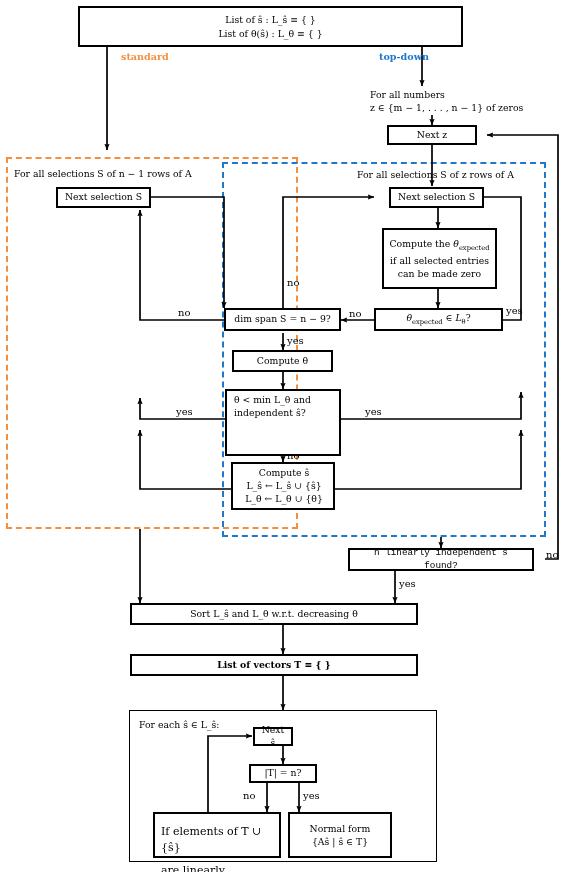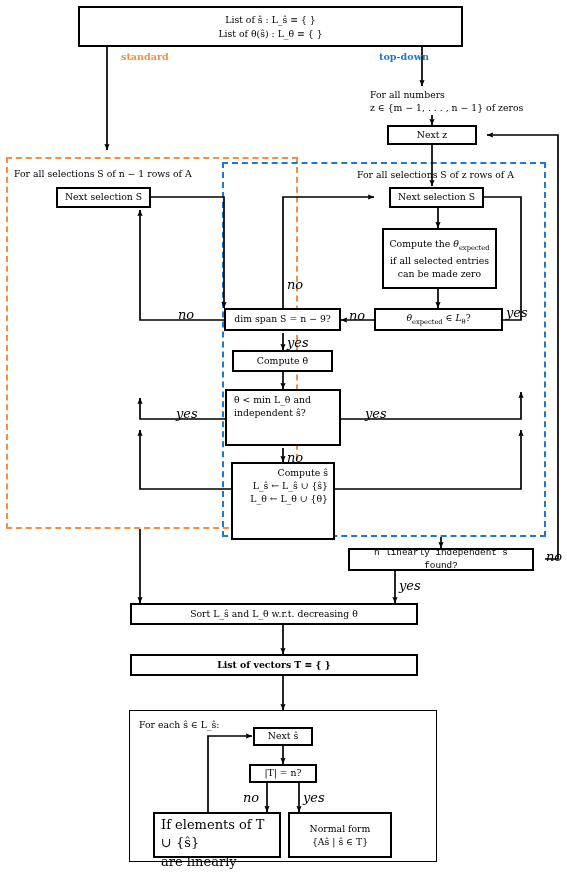--- a/index.html
+++ b/index.html
@@ -9,28 +9,28 @@
   .node{position:absolute;box-sizing:border-box;border:1.6px solid #000;background:#fff;
         display:flex;align-items:center;justify-content:center;text-align:center;
         font-size:9.3px;line-height:1.38;color:#000;padding:2px 5px;}
   .node.thick{border-width:2.1px;}
   .node.left{justify-content:flex-start;text-align:left;}
   .group-box{position:absolute;box-sizing:border-box;border:1.7px solid #000;background:transparent;}
   .group-label{position:absolute;font-size:9.3px;color:#000;white-space:nowrap;}
   .dash{position:absolute;box-sizing:border-box;background:transparent;}
   .dash.orange{border:2px dashed #F3903F;}
   .dash.blue{border:2.6px dashed #2077CC;}
-  .branch-lbl{position:absolute;font-size:13px;color:#000;white-space:nowrap;font-style:italic;}
+  .branch-lbl{position:absolute;font-size:10px;color:#000;white-space:nowrap;}
   .phase-lbl{position:absolute;font-size:9.6px;font-weight:bold;white-space:nowrap;}
   .phase-lbl.orange{color:#F3903F;}
   .phase-lbl.blue{color:#2077CC;}
   .ln{line-height:1.42;}
   sub{font-size:0.72em;}
   i{font-style:italic;}
-  .mono-sm{font-size:13px;}
+  .mono-sm{font-size:11px;margin-top:8px;}
 </style>
 </head>
 <body>
 
 <div id="canvas">
 
   <div class="dash orange" style="left:6px;top:157px;width:292px;height:372px;"></div>
   <div class="dash blue" style="left:222px;top:162px;width:324px;height:375px;"></div>
 
   <svg class="edges" viewBox="0 0 567 872">
@@ -129,41 +129,41 @@
   </div>
 
   <div class="node thick" style="left:374px;top:308px;width:129px;height:23px;">
     <span><i>θ</i><sub>expected</sub> ∈ <i>L</i><sub>θ</sub>?</span>
   </div>
 
   <div class="node thick" style="left:224px;top:308px;width:117px;height:23px;">dim span S = n − 9?</div>
 
   <div class="node thick" style="left:232px;top:350px;width:101px;height:22px;">Compute θ</div>
 
-  <div class="node thick left" style="left:225px;top:389px;width:116px;height:57px;flex-direction:column;align-items:flex-start;padding-left:7px;">
+  <div class="node thick left" style="left:225px;top:389px;width:116px;height:67px;flex-direction:column;align-items:flex-start;padding-left:7px;">
     <div class="ln">θ &lt; min L_θ and</div>
     <div class="ln">independent ŝ?</div>
   </div>
 
-  <div class="node thick left" style="left:231px;top:462px;width:104px;height:78px;flex-direction:column;align-items:flex-end;padding-left:7px;">
+  <div class="node thick left" style="left:231px;top:462px;width:104px;height:48px;flex-direction:column;align-items:center;padding-left:7px;">
     <div class="ln">Compute ŝ</div>
     <div class="ln">L_ŝ ← L_ŝ ∪ {ŝ}</div>
     <div class="ln">L_θ ← L_θ ∪ {θ}</div>
   </div>
 
   <div class="node thick" style="left:348px;top:548px;width:186px;height:23px;font-family:Liberation Mono, monospace;">n linearly independent ŝ found?</div>
 
   <div class="node thick" style="left:130px;top:603px;width:288px;height:22px;">Sort L_ŝ and L_θ w.r.t. decreasing θ</div>
 
   <div class="node thick" style="left:130px;top:654px;width:288px;height:22px;font-weight:bold;">List of vectors T ≡ { }</div>
 
   <div class="group-box" style="left:129px;top:710px;width:308px;height:152px;"></div>
   <div class="group-label" style="left:139px;top:719px;">For each ŝ ∈ L_ŝ:</div>
 
-  <div class="node thick" style="left:253px;top:727px;width:60px;height:19px;">Next ŝ</div>
+  <div class="node thick" style="left:253px;top:727px;width:40px;height:19px;">Next ŝ</div>
 
   <div class="node thick" style="left:249px;top:764px;width:68px;height:19px;">|T| = n?</div>
 
   <div class="node thick left" style="left:153px;top:812px;width:128px;height:46px;flex-direction:column;align-items:flex-start;padding-left:6px;">
     <div class="ln mono-sm">If elements of T ∪ {ŝ}</div>
     <div class="ln mono-sm">are linearly independent:</div>
     <div class="ln mono-sm">T ← T ∪ {ŝ}</div>
   </div>
 
   <div class="node thick" style="left:288px;top:812px;width:104px;height:46px;flex-direction:column;text-align:right;">

